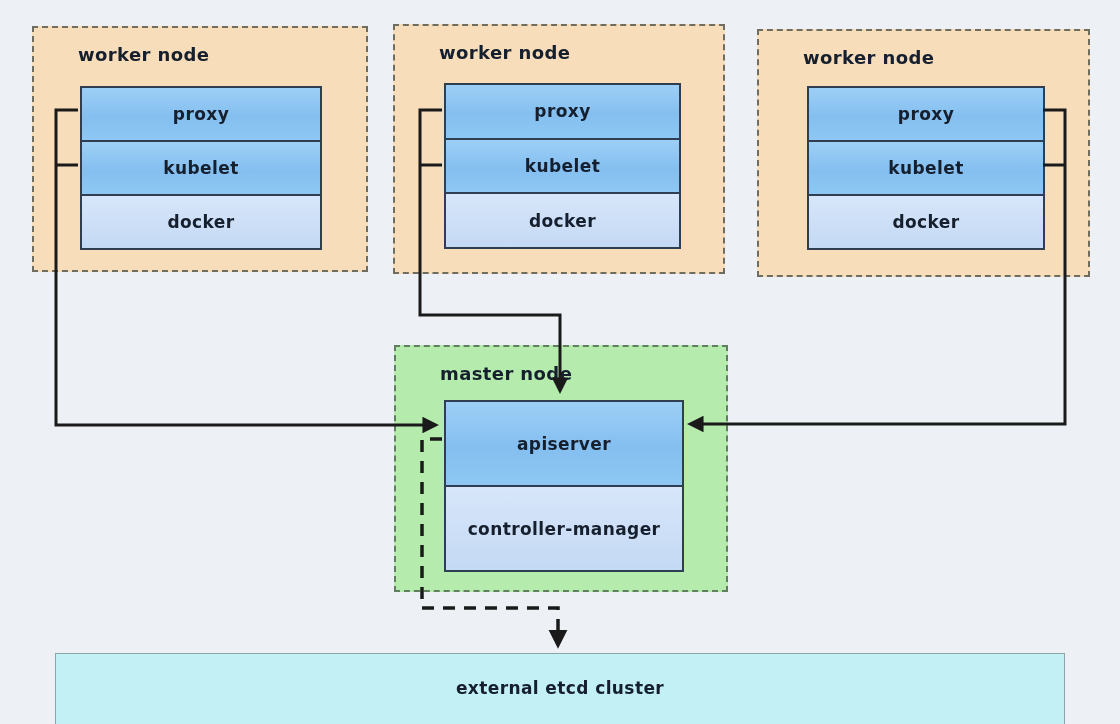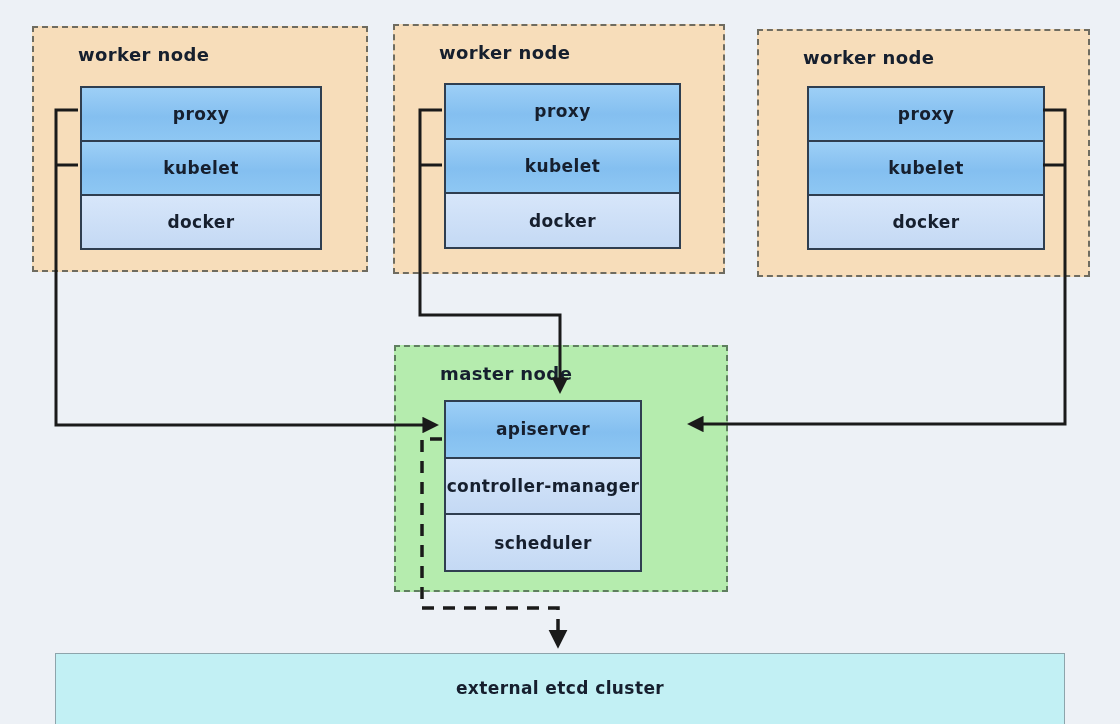--- a/index.html
+++ b/index.html
@@ -108,24 +108,23 @@
     <div class="node-title">worker node</div>
     <div class="stack" style="left:48px;top:55px;width:238px;height:164px;">
       <div class="row primary">proxy</div>
       <div class="row primary">kubelet</div>
       <div class="row secondary">docker</div>
     </div>
   </div>
 
   <div class="node-box master" style="left:394px;top:345px;width:334px;height:247px;text-align:center;">
     <div class="node-title">master node</div>
-    <div class="stack" style="left:48px;top:53px;width:198px;height:172px;">
+    <div class="stack" style="left:48px;top:53px;width:240px;height:172px;">
       <div class="row primary">apiserver</div>
       <div class="row secondary">controller-manager</div>
-      <div class="row secondary">scheduler</div>
     </div>
   </div>
 
   <div class="external-band">
     <div class="external-label">external etcd cluster</div>
   </div>
 
   <svg class="connectors" width="1120" height="724" viewBox="0 0 1120 724">
     <defs>
       <marker id="ah" viewBox="0 0 10 10" refX="7" refY="5" markerWidth="5.5" markerHeight="5.5" orient="auto">

